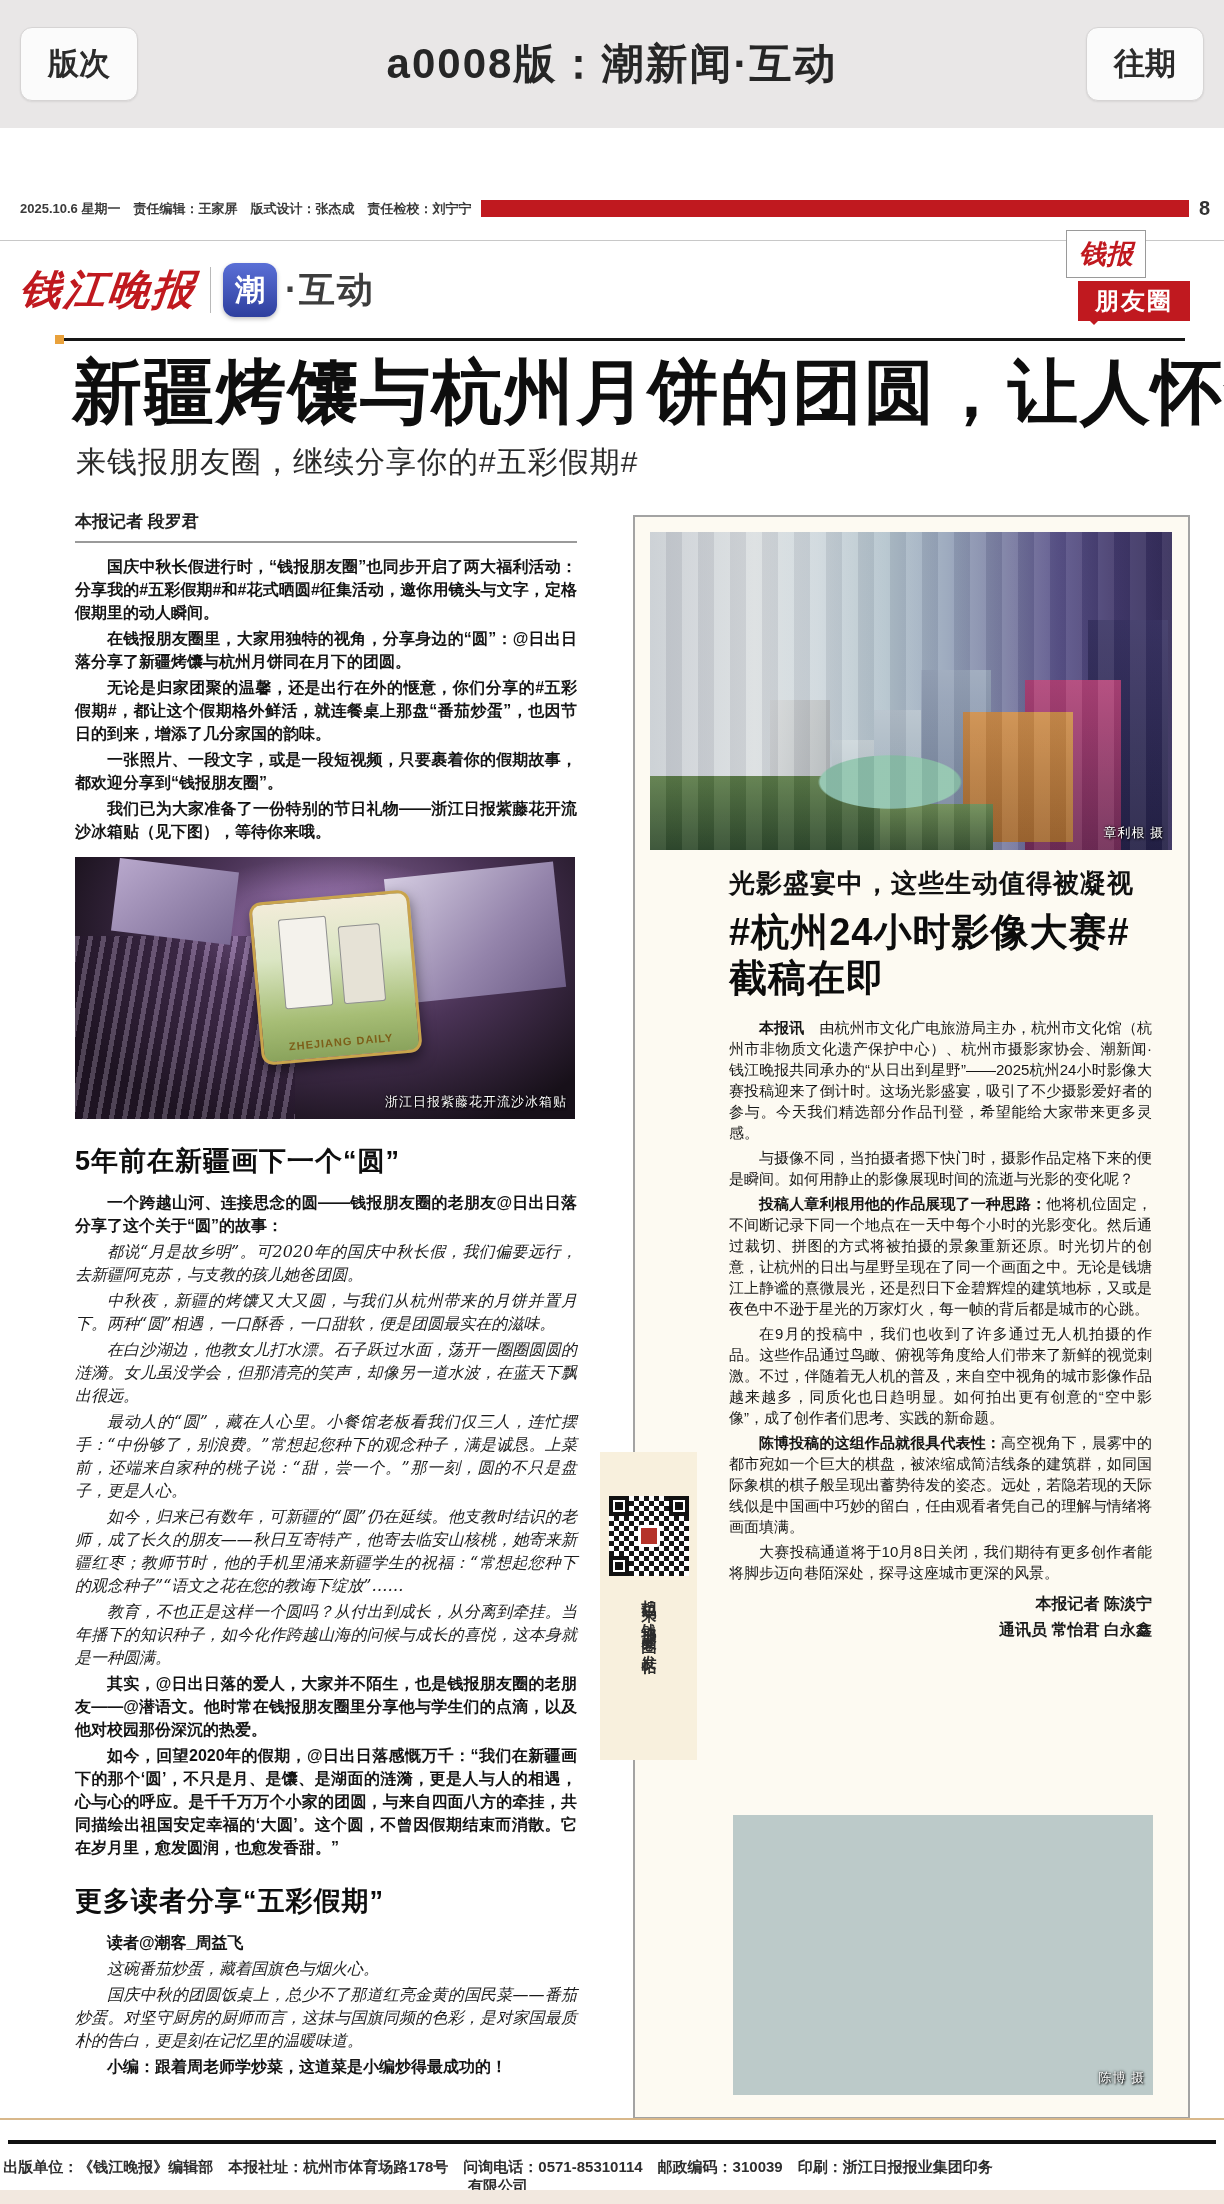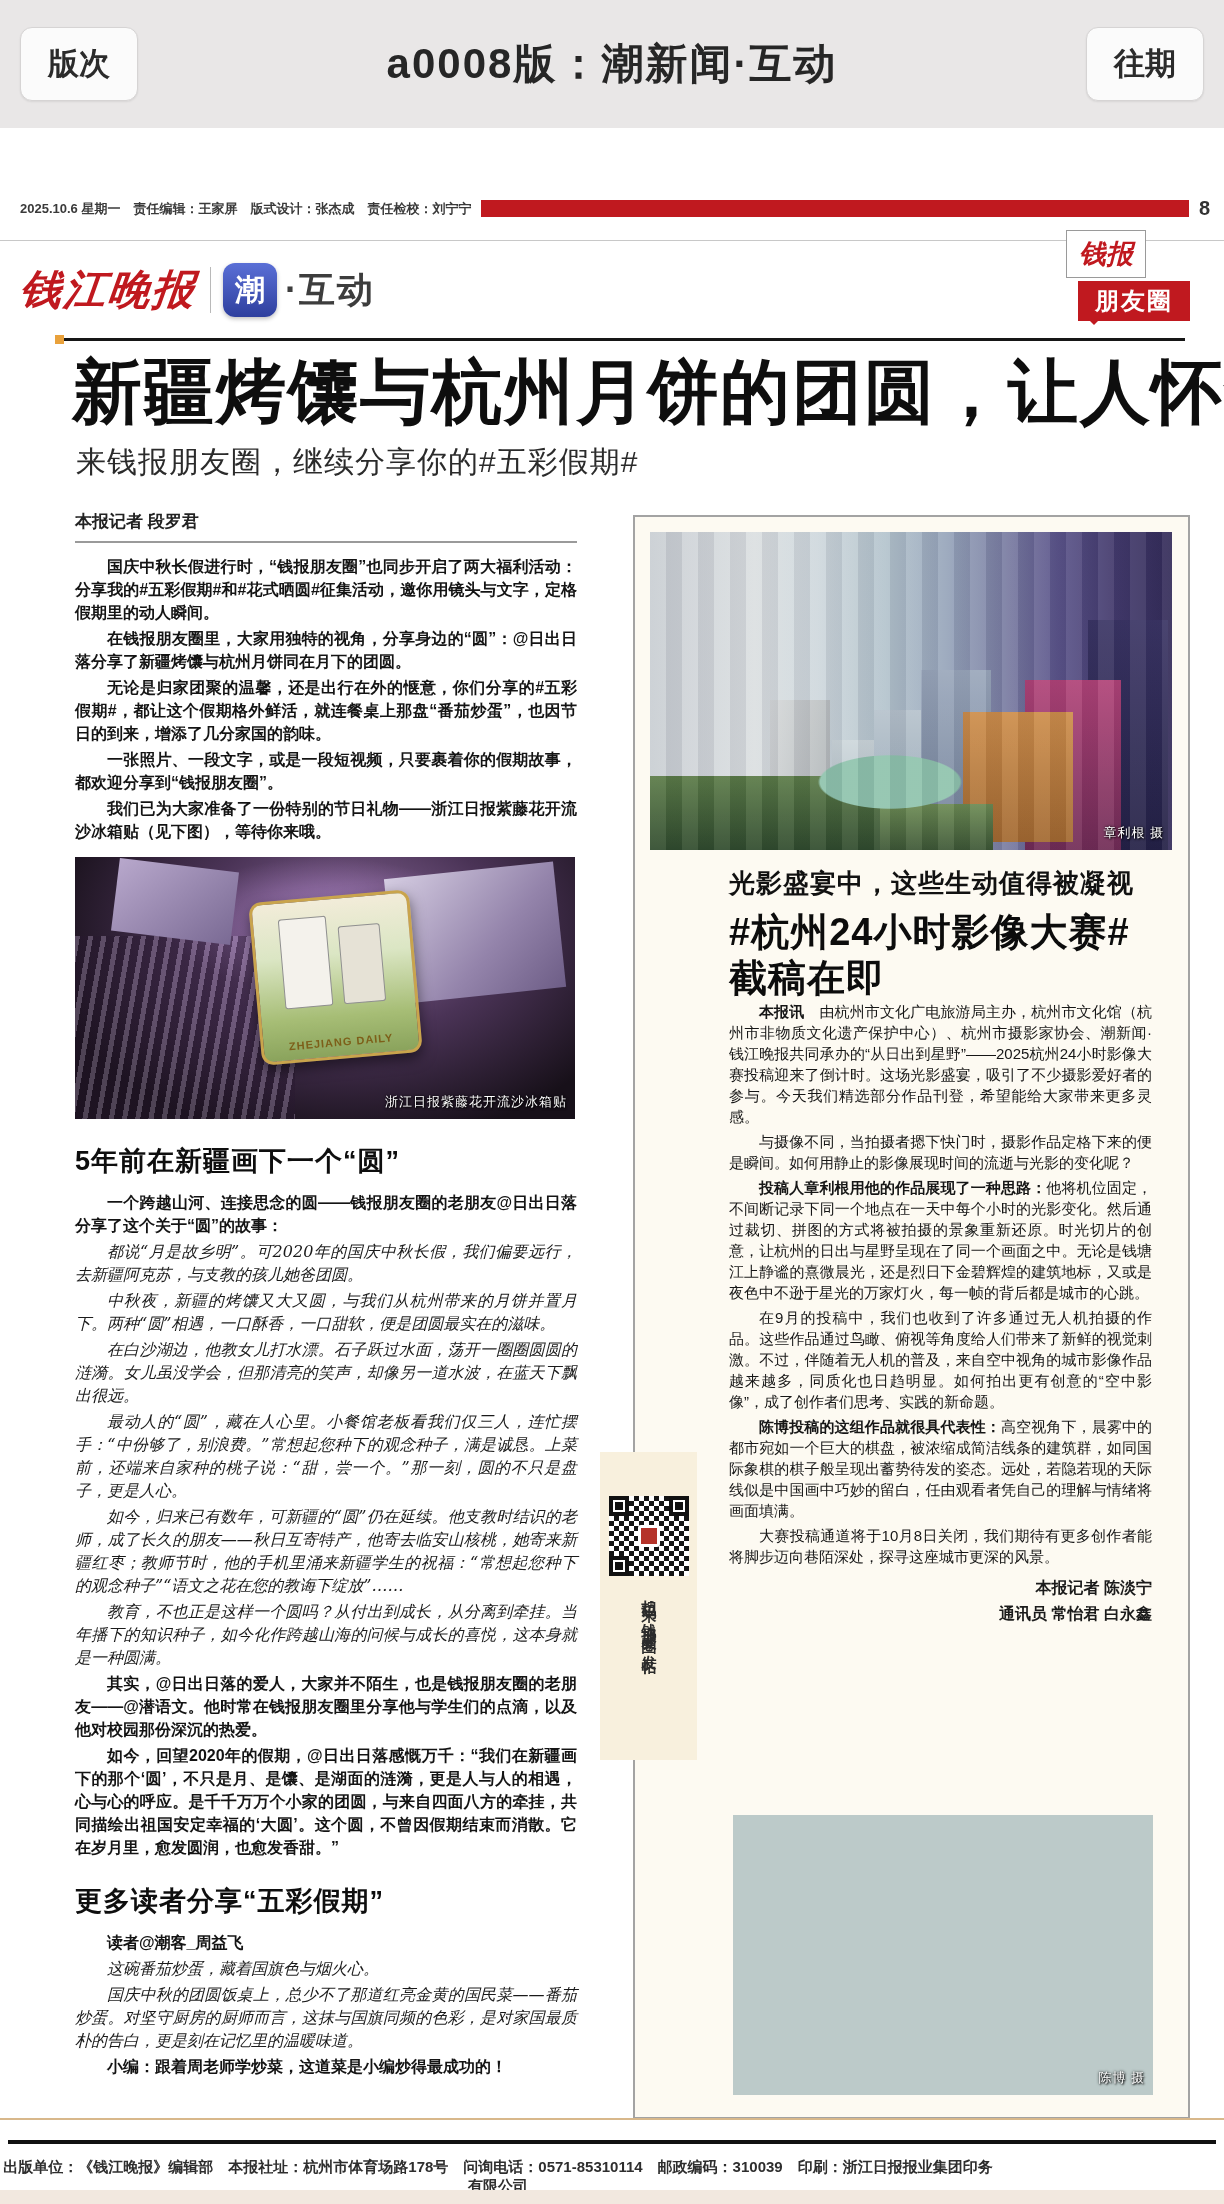--- a/index.html
+++ b/index.html
@@ -86,21 +86,21 @@
       linear-gradient(180deg,#9aa7bb,#707f97),
       linear-gradient(180deg,#b6c2cc,#8da0af),
       linear-gradient(180deg,#cdd7db,#a8b7c0),
       linear-gradient(90deg,#c9ced3 0%,#dbdfe1 20%,#cfd8dd 32%,#b4c4cd 45%,#96a4ba 57%,#7a7da2 68%,#5b548a 78%,#443b6e 88%,#332b58 100%);
     background-position:44% 86%,0% 100%,52% 100%,26% 100%,76% 96%,88% 100%,99% 100%,60% 100%,48% 100%,38% 100%,0 0;
     background-size:170px 64px,230px 74px,150px 46px,60px 150px,110px 130px,96px 170px,80px 230px,70px 180px,56px 140px,44px 110px,100% 100%;}
   .slice-stripes{position:absolute;inset:0;
       background:repeating-linear-gradient(90deg,rgba(255,255,255,0.08) 0 16px,rgba(20,20,45,0.07) 16px 32px);}
   .rb-text{margin:16px 36px 0 94px;}
   .kicker{font-size:26px;font-weight:700;color:#111;margin-bottom:8px;letter-spacing:1px;}
-  h3.rb-headline{margin:0 0 0;font-size:38px;line-height:46px;font-weight:900;color:#0c0c0c;letter-spacing:1px;}
+  h3.rb-headline{margin:0 0 16px;font-size:38px;line-height:46px;font-weight:900;color:#0c0c0c;letter-spacing:1px;}
   .rpara{margin:0 0 4px;font-size:15px;line-height:21px;text-align:justify;text-indent:2em;color:#161616;font-weight:500;}
   .plead{font-weight:800;}
   .sig{margin-top:8px;text-align:right;font-size:16px;font-weight:700;line-height:26px;color:#1b1b1b;}
   .misty-photo{position:absolute;left:98px;bottom:22px;width:420px;height:280px;overflow:hidden;
     background-color:#bccac9;background-repeat:no-repeat;
     background-image:
       linear-gradient(180deg,rgba(240,236,226,0) 50%,rgba(240,236,226,0.65) 70%,rgba(240,236,226,0.12) 86%),
       linear-gradient(#2f4d66,#233c50),linear-gradient(#2f4d66,#233c50),linear-gradient(#35536b,#243d52),
       linear-gradient(#2f4d66,#233c50),linear-gradient(#35536b,#243d52),linear-gradient(#2f4d66,#233c50),
       linear-gradient(#35536b,#243d52),linear-gradient(#2f4d66,#233c50),

